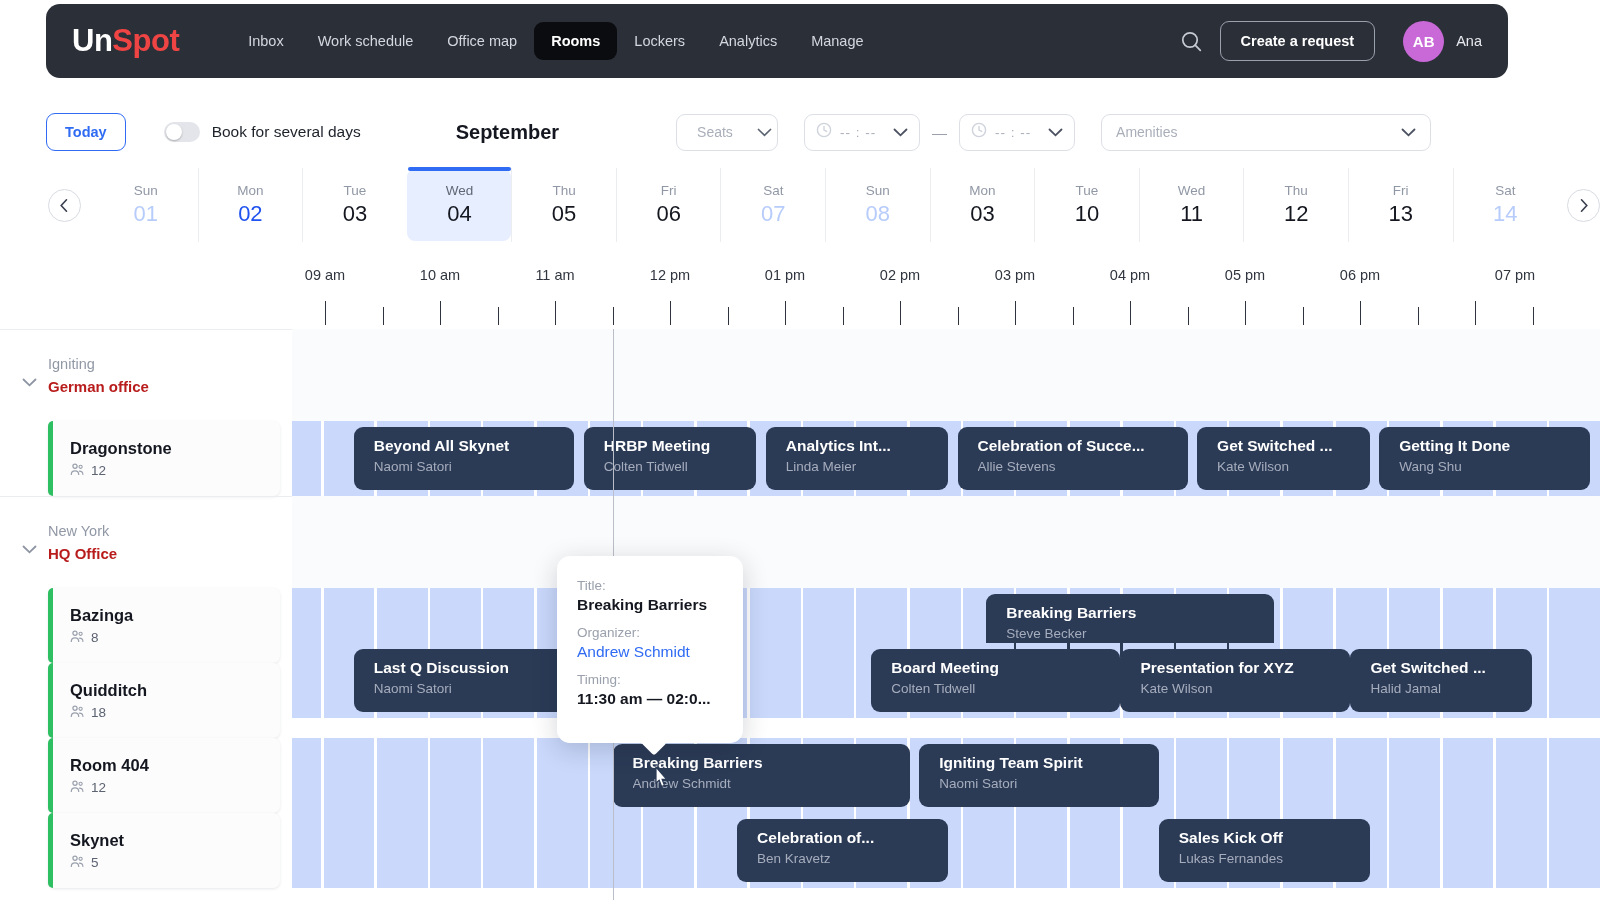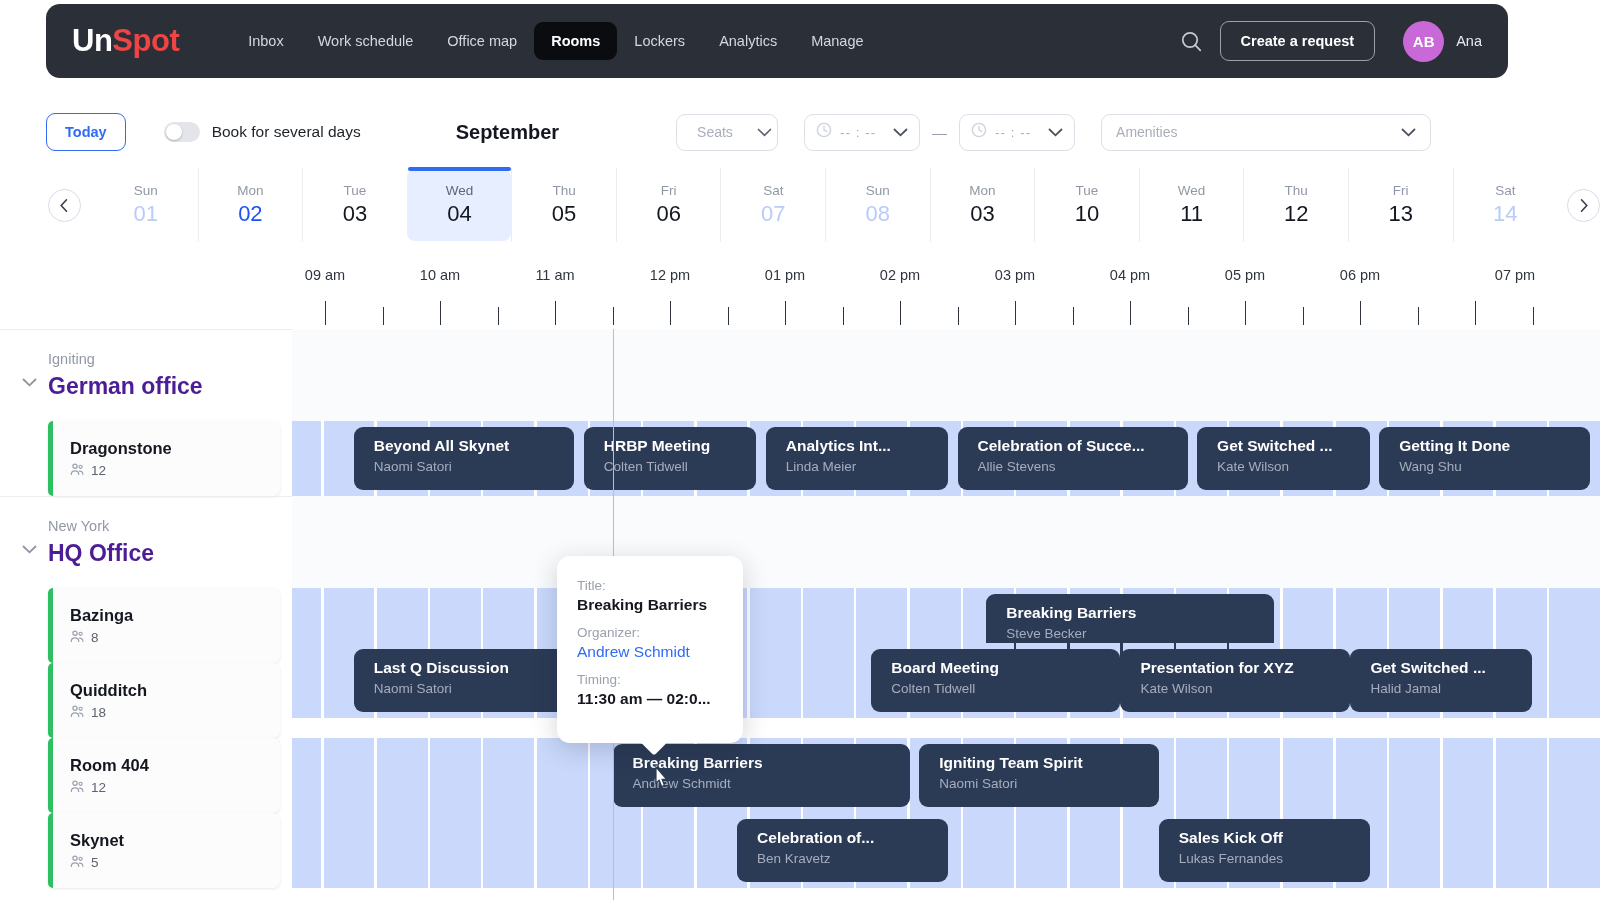--- a/index.html
+++ b/index.html
@@ -119,21 +119,21 @@
   .tick { position: absolute; width: 1.4px; background: #2e333d; }
   .tick.hour { top: 47px; height: 24px; }
   .tick.half { top: 53px; height: 18px; }
 
   
   #sidebar { position: absolute; left: 0; top: 75px; width: 292px; }
   #tracks { position: absolute; left: 292px; top: 75px; right: 0; }
 
   .office-head { padding-left: 48px; display: flex; flex-direction: column; justify-content: center; position: relative; border-top: 1px solid #ebedf1; }
   .office-city { font-size: 14.5px; color: #9198a5; }
-  .office-name { font-size: 23px; font-weight: bold; color: #4c1d95; margin-top: 6px; }
+  .office-name { font-size: 15px; font-weight: bold; color: #b91c1c; margin-top: 6px; }
   .office-caret { position: absolute; left: 22px; top: 50%; margin-top: -3px; }
 
   .room-row-label { display: flex; align-items: center; }
   .room-card {
     margin-left: 48px; width: 232px; height: 100%;
     background: #fcfcfd; border-radius: 7px;
     box-shadow: 0 1px 3px rgba(22,30,51,.10);
     position: relative; padding-left: 22px;
     display: flex; flex-direction: column; justify-content: center;
     cursor: pointer;

